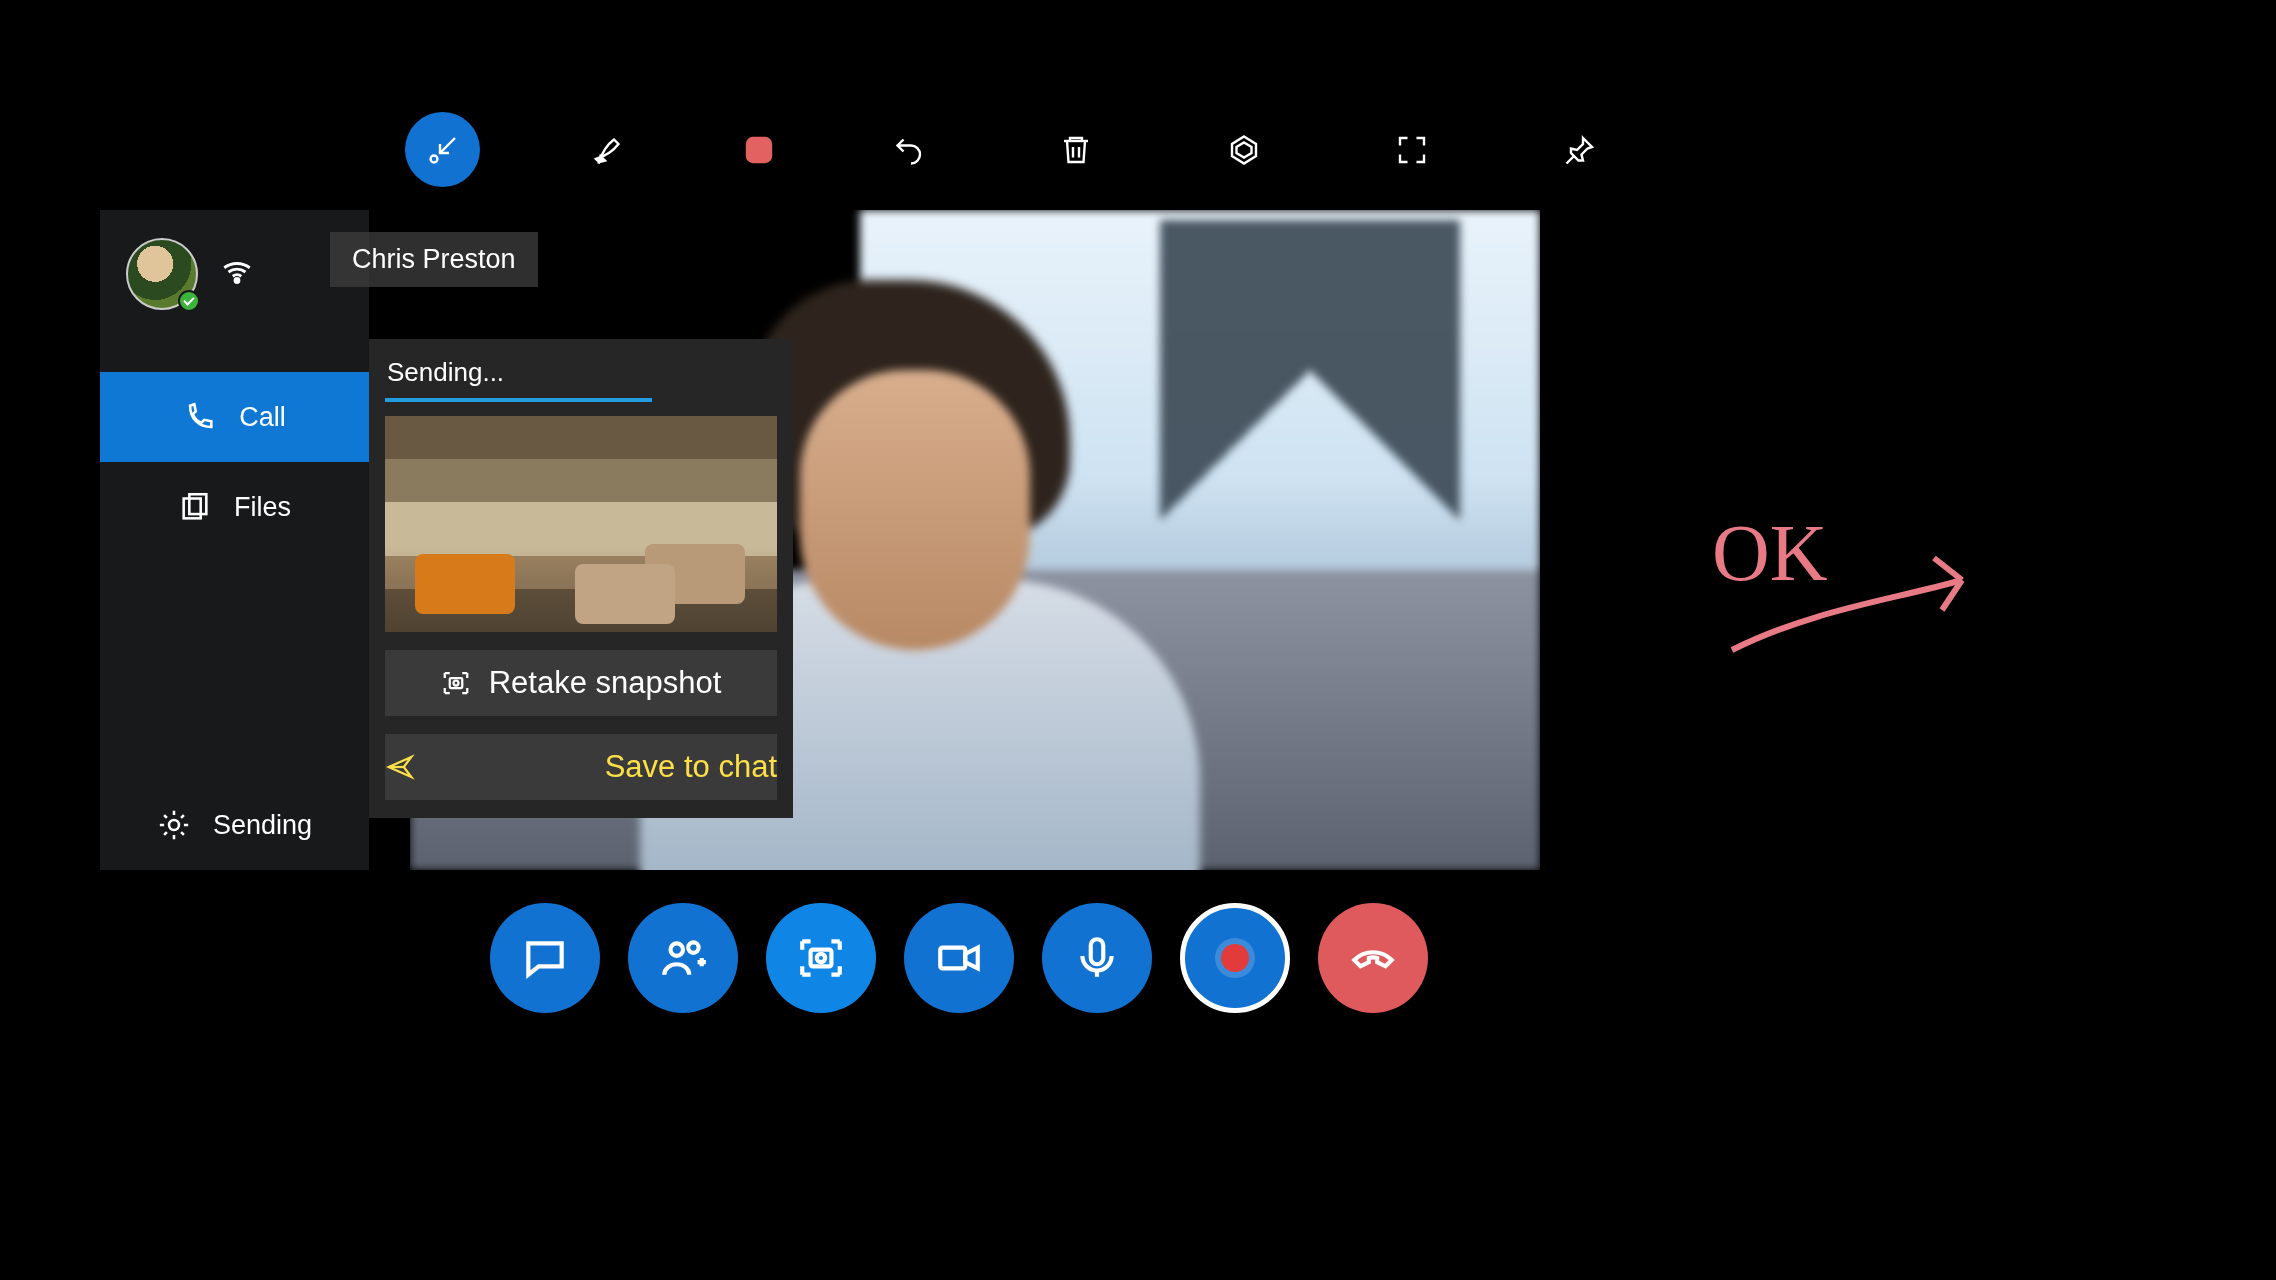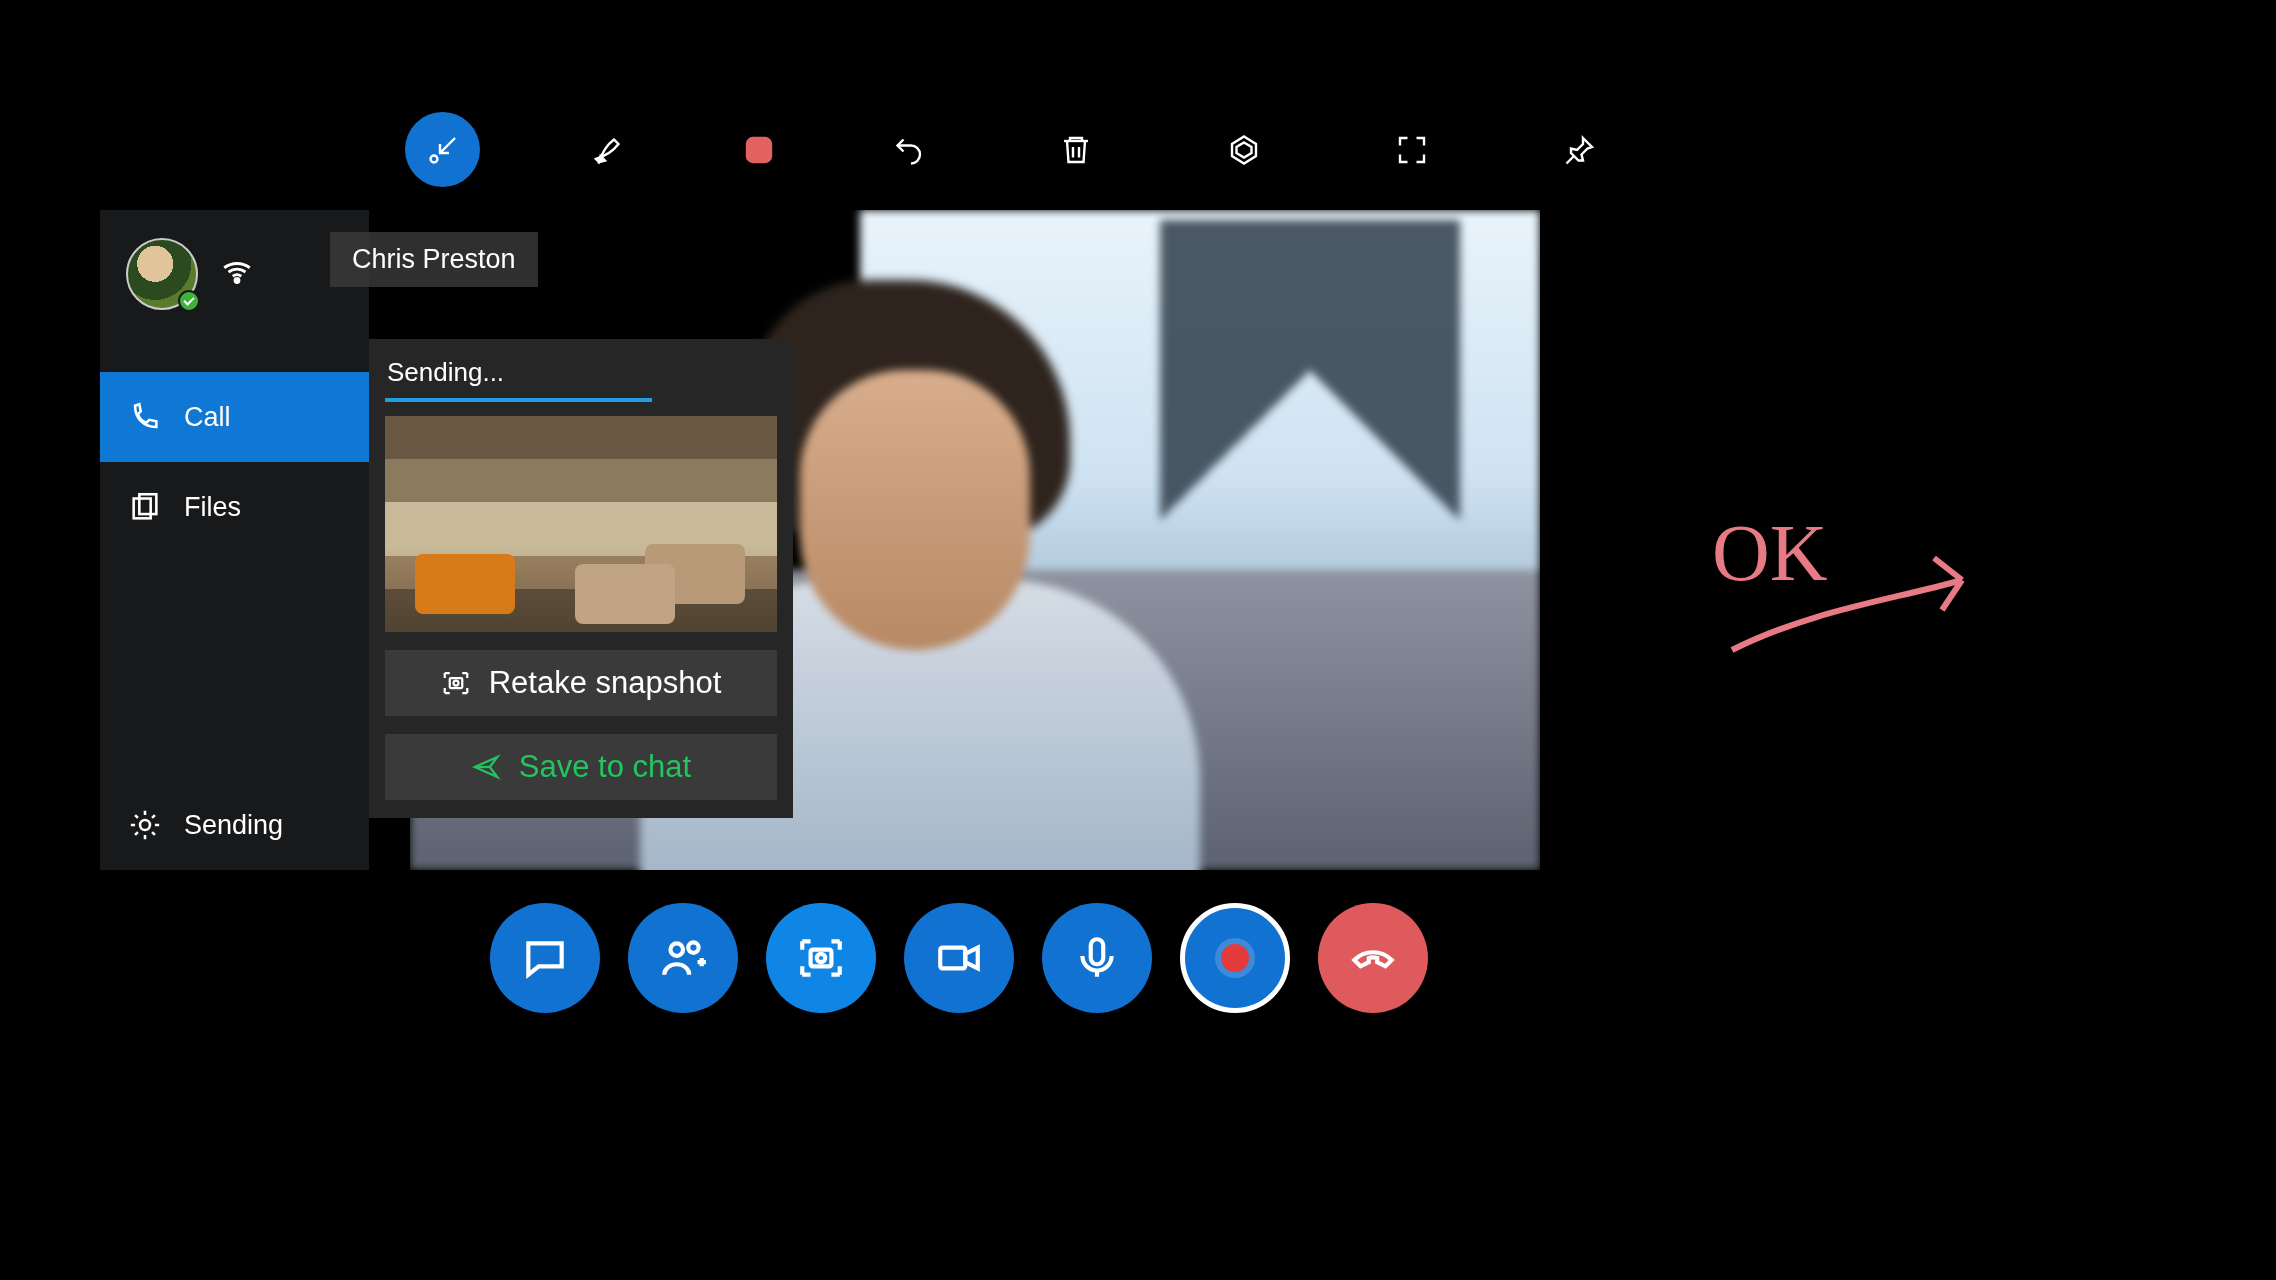--- a/index.html
+++ b/index.html
@@ -19,21 +19,21 @@
   .app { position: absolute; left: 100px; top: 210px; width: 1440px; height: 660px; background: #000; }
   .sidebar { position: absolute; left: 0; top: 0; width: 269px; height: 660px; background: #18191a; display: flex; flex-direction: column; }
   .profile { padding: 28px 26px 22px 26px; display: flex; align-items: center; gap: 22px; }
   .avatar-wrap { position: relative; width: 72px; height: 72px; }
   .avatar-wrap .av-img { width: 72px; height: 72px; border-radius: 50%; background: radial-gradient(circle at 40% 35%, #e0c49a 0 30%, #2b4a20 30% 60%, #5a7a2e 60% 100%); border: 2px solid #ccc; }
   .avatar-wrap .presence { position: absolute; right: -2px; bottom: -2px; width: 22px; height: 22px; border-radius: 50%; background: #3cb43c; border: 2px solid #18191a; display: flex; align-items: center; justify-content: center; }
   .avatar-wrap .presence::after { content: ""; width: 8px; height: 4px; border-left: 2px solid #fff; border-bottom: 2px solid #fff; transform: rotate(-45deg); margin-top: -2px; }
   .wifi-icon svg { width: 34px; height: 34px; stroke: #fff; fill: none; stroke-width: 2; }
 
   .nav { display: flex; flex-direction: column; margin-top: 40px; }
-  .nav-item { display: flex; align-items: center; gap: 22px; padding: 0 28px; height: 90px; font-size: 27px; color: #fff; cursor: pointer; }
+  .nav-item { display: flex; align-items: center; gap: 22px; padding: 0 28px; height: 90px; font-size: 27px; color: #fff; cursor: pointer; justify-content: center; }
   .nav-item.selected { background: #0f78d5; }
   .nav-item svg { width: 34px; height: 34px; stroke: #fff; fill: none; stroke-width: 1.8; }
   .nav-spacer { flex: 1; }
 
   .video-area { position: absolute; left: 310px; top: 0; width: 1130px; height: 660px; overflow: hidden; }
   .video-bg { position: absolute; inset: 0; filter: blur(4px); }
   .video-bg .sky { position: absolute; right: 0; top: 0; width: 680px; height: 440px; background: linear-gradient(180deg, #e9f3fb 0%, #cfe3f2 60%, #9fb8ce 100%); }
   .video-bg .tri { position: absolute; right: 80px; top: 10px; width: 300px; height: 300px; background: linear-gradient(135deg, #3a4854 0 50%, transparent 50%), linear-gradient(45deg, transparent 50%, #3a4854 50%); opacity: .9; }
   .video-bg .desk { position: absolute; left: 0; bottom: 0; width: 100%; height: 300px; background: linear-gradient(180deg, #8d93a0 0%, #5c6270 100%); }
   .video-bg .person { position: absolute; left: 200px; top: 10px; width: 620px; height: 640px; }
@@ -47,21 +47,21 @@
   .panel { position: absolute; left: 369px; top: 339px; width: 424px; background: #262626; padding: 14px 16px 18px 16px; }
   .panel .sending { font-size: 26px; color: #fff; margin: 4px 0 10px 2px; }
   .panel .progress { height: 4px; background: transparent; margin-bottom: 14px; }
   .panel .progress .bar { height: 4px; background: #249de0; width: 68%; }
   .panel .thumb { width: 100%; height: 216px; background:
       linear-gradient(180deg, rgba(0,0,0,0) 60%, rgba(0,0,0,.25) 100%),
       linear-gradient(180deg, #6a5942 0 20%, #8a7a5e 20% 40%, #c8b998 40% 65%, #9d8362 65% 80%, #6a5942 80% 100%);
       position: relative; overflow: hidden; }
   .panel .thumb::after { content: ""; position: absolute; left: 30px; bottom: 18px; width: 100px; height: 60px; background: #d77b1a; border-radius: 8px; box-shadow: 160px 10px 0 0 #c0a484, 230px -10px 0 0 #b89a78; }
   .panel-btn { margin-top: 18px; height: 66px; background: #3a3a3a; display: flex; align-items: center; justify-content: center; gap: 18px; font-size: 31px; color: #fff; cursor: pointer; }
-  .panel-btn.disabled { color: #22c55e; cursor: default; }
+  .panel-btn.disabled { color: #fde047; cursor: default; justify-content: space-between; }
   .panel-btn svg { width: 30px; height: 30px; stroke: currentColor; fill: none; stroke-width: 1.8; }
 
   
   .call-bar { position: absolute; left: 490px; top: 903px; display: flex; gap: 28px; }
   .cbtn { width: 110px; height: 110px; border-radius: 50%; display: flex; align-items: center; justify-content: center; cursor: pointer; }
   .cbtn.blue { background: #1172d2; }
   .cbtn.blue-bright { background: #0f85e6; }
   .cbtn.red { background: #de5a5c; }
   .cbtn svg { width: 50px; height: 50px; stroke: #fff; fill: none; stroke-width: 2; }
   .cbtn.rec .dot { width: 28px; height: 28px; border-radius: 50%; background: #e33b3b; box-shadow: 0 0 0 6px rgba(255,255,255,.18); }

